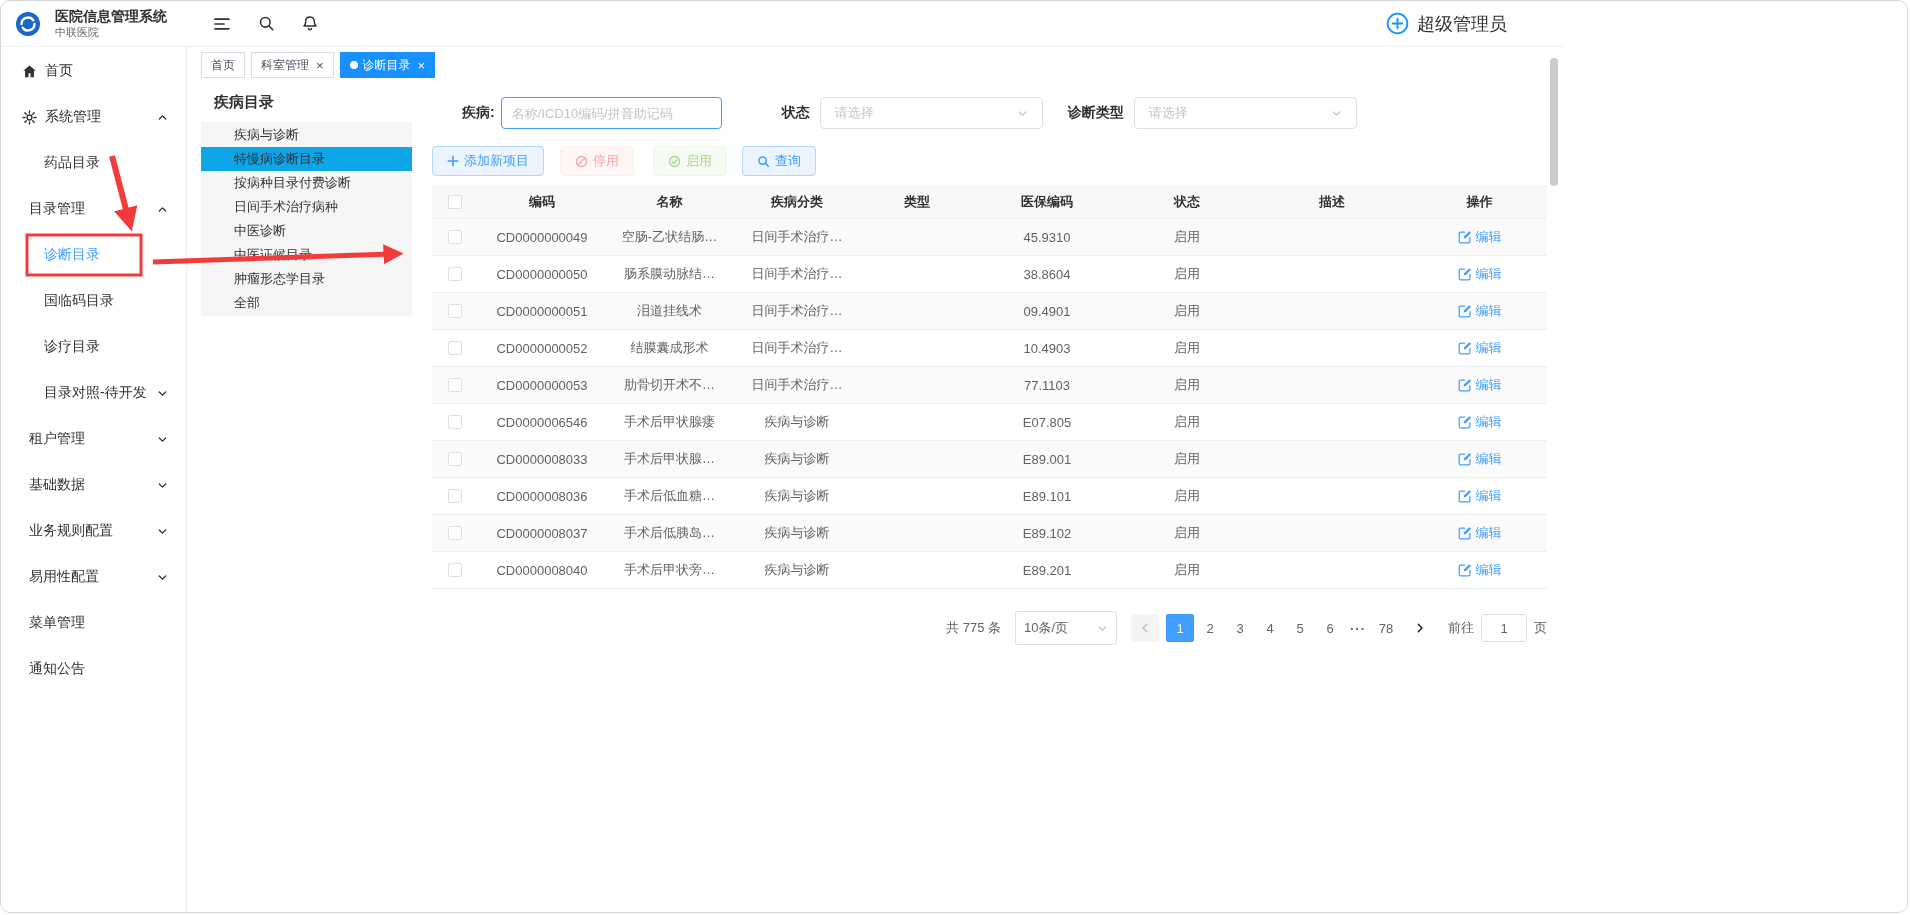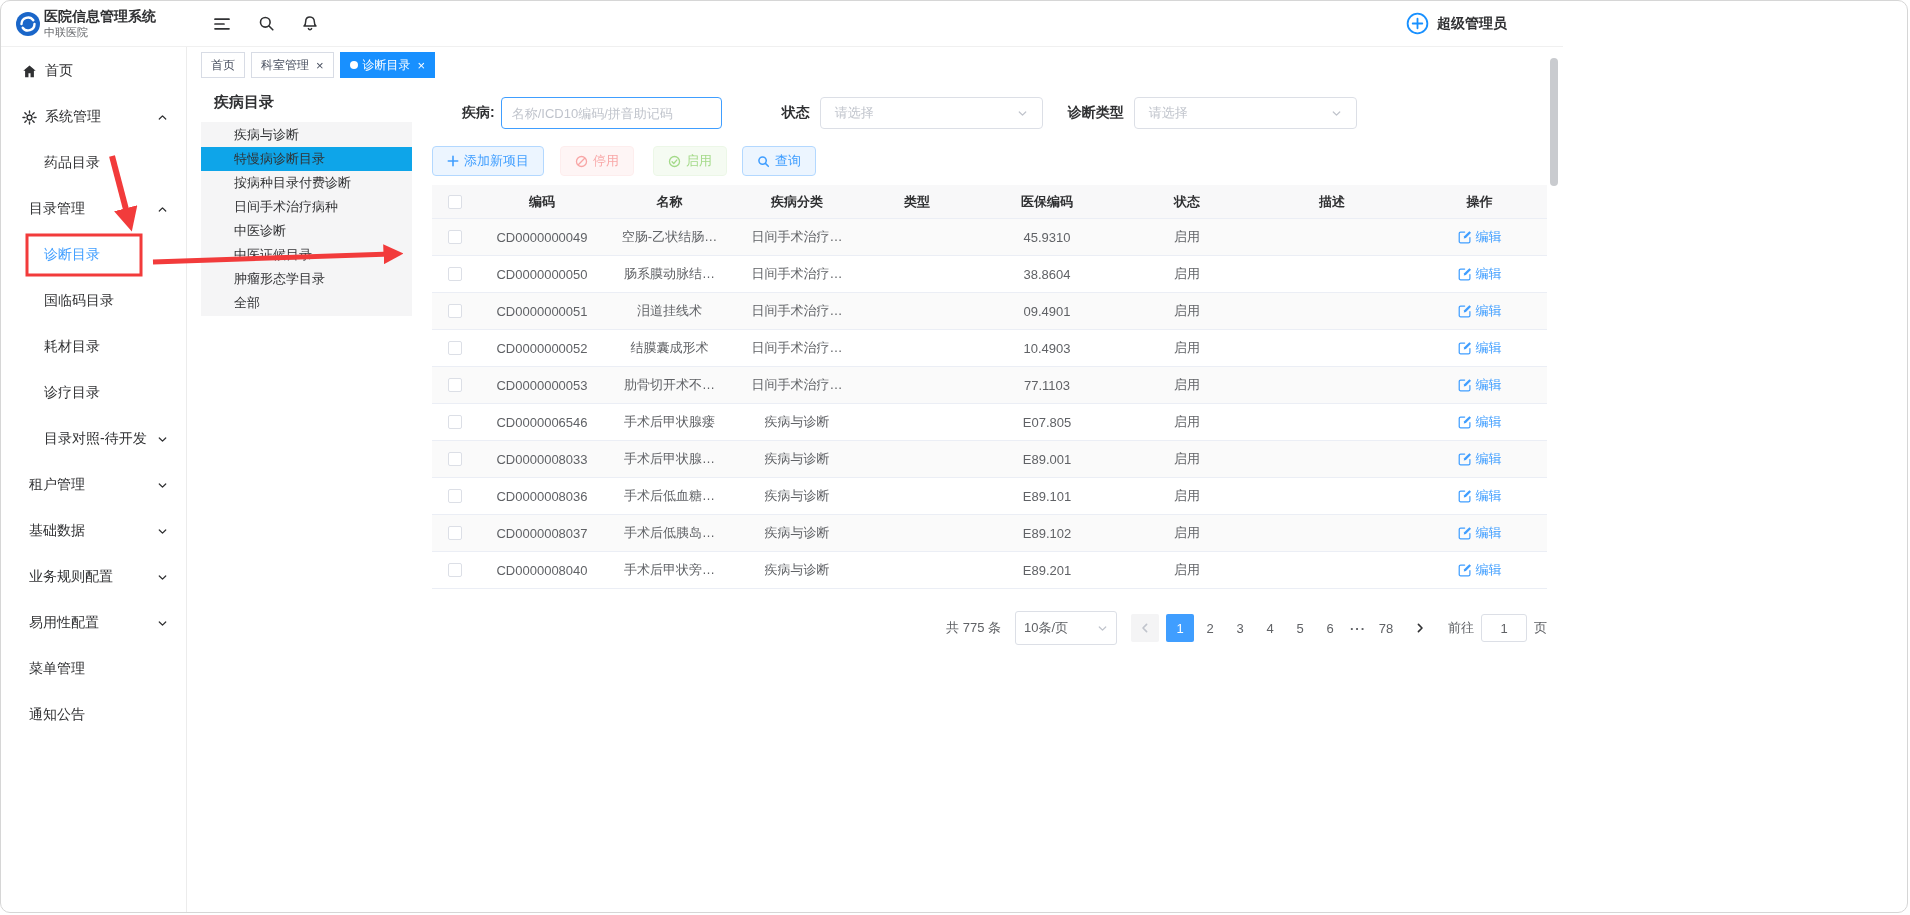--- a/index.html
+++ b/index.html
@@ -9,26 +9,26 @@
   *{margin:0;padding:0;box-sizing:border-box;}
   html,body{width:1910px;height:915px;}
   body{background:#fff;font-family:"Liberation Sans","DejaVu Sans",sans-serif;color:#303133;overflow:hidden;}
   .window{width:1908px;height:913px;border:1px solid #d6d6d6;border-radius:10px;background:#fff;position:relative;overflow:hidden;}
   .app{width:1562px;height:100%;position:relative;}
   .icn{display:inline-flex;align-items:center;}
   .icn svg{display:block;}
 
   
   .topbar{height:46px;display:flex;align-items:center;border-bottom:1px solid #f0f0f0;}
-  .brand{width:186px;display:flex;align-items:center;gap:1px;padding-left:12px;flex-shrink:0;}
+  .brand{width:186px;display:flex;align-items:center;gap:12px;padding-left:12px;flex-shrink:0;}
   .brand-title{font-size:14px;font-weight:bold;line-height:1.3;}
   .brand-sub{font-size:11px;color:#606266;}
   .top-icons{display:flex;align-items:center;gap:27px;padding-left:26px;color:#303133;}
   .top-icons .icn{cursor:pointer;}
-  .user{margin-left:auto;display:flex;align-items:center;gap:8px;margin-right:56px;font-size:14px;cursor:pointer;font-weight:bold;}
+  .user{margin-left:auto;display:flex;align-items:center;gap:8px;margin-right:56px;font-size:18px;cursor:pointer;}
 
   
   .main{display:flex;height:866px;}
   .sidebar{width:186px;flex-shrink:0;border-right:1px solid #ececec;padding-top:1px;}
   .side-item{height:46px;display:flex;align-items:center;font-size:14px;cursor:pointer;}
   .side-item .icn{margin-right:8px;color:#303133;}
   .side-item.lvl0{padding-left:21px;}
   .side-item.lvl1{padding-left:28px;}
   .side-item.lvl2{padding-left:43px;}
   .side-item.active .side-label{color:var(--accent);}
@@ -207,23 +207,20 @@
               </svg>
             </span>
           </div>
           <div class="side-item lvl2 active">
             <span class="side-label">诊断目录</span>
           </div>
           <div class="side-item lvl2">
             <span class="side-label">国临码目录</span>
           </div>
           <div class="side-item lvl2">
-            <span class="side-label">耗材目录</span>
-          </div>
-          <div class="side-item lvl2">
             <span class="side-label">诊疗目录</span>
           </div>
           <div class="side-item lvl2">
             <span class="side-label">目录对照-待开发</span>
             <span class="icn chev">
               <svg width="11" height="11" viewBox="0 0 12 12">
                 <path d="M2.5 4.3 6 7.8l3.5-3.5" fill="none" stroke="currentColor" stroke-width="1.4" stroke-linecap="round" stroke-linejoin="round"></path>
               </svg>
             </span>
           </div>

